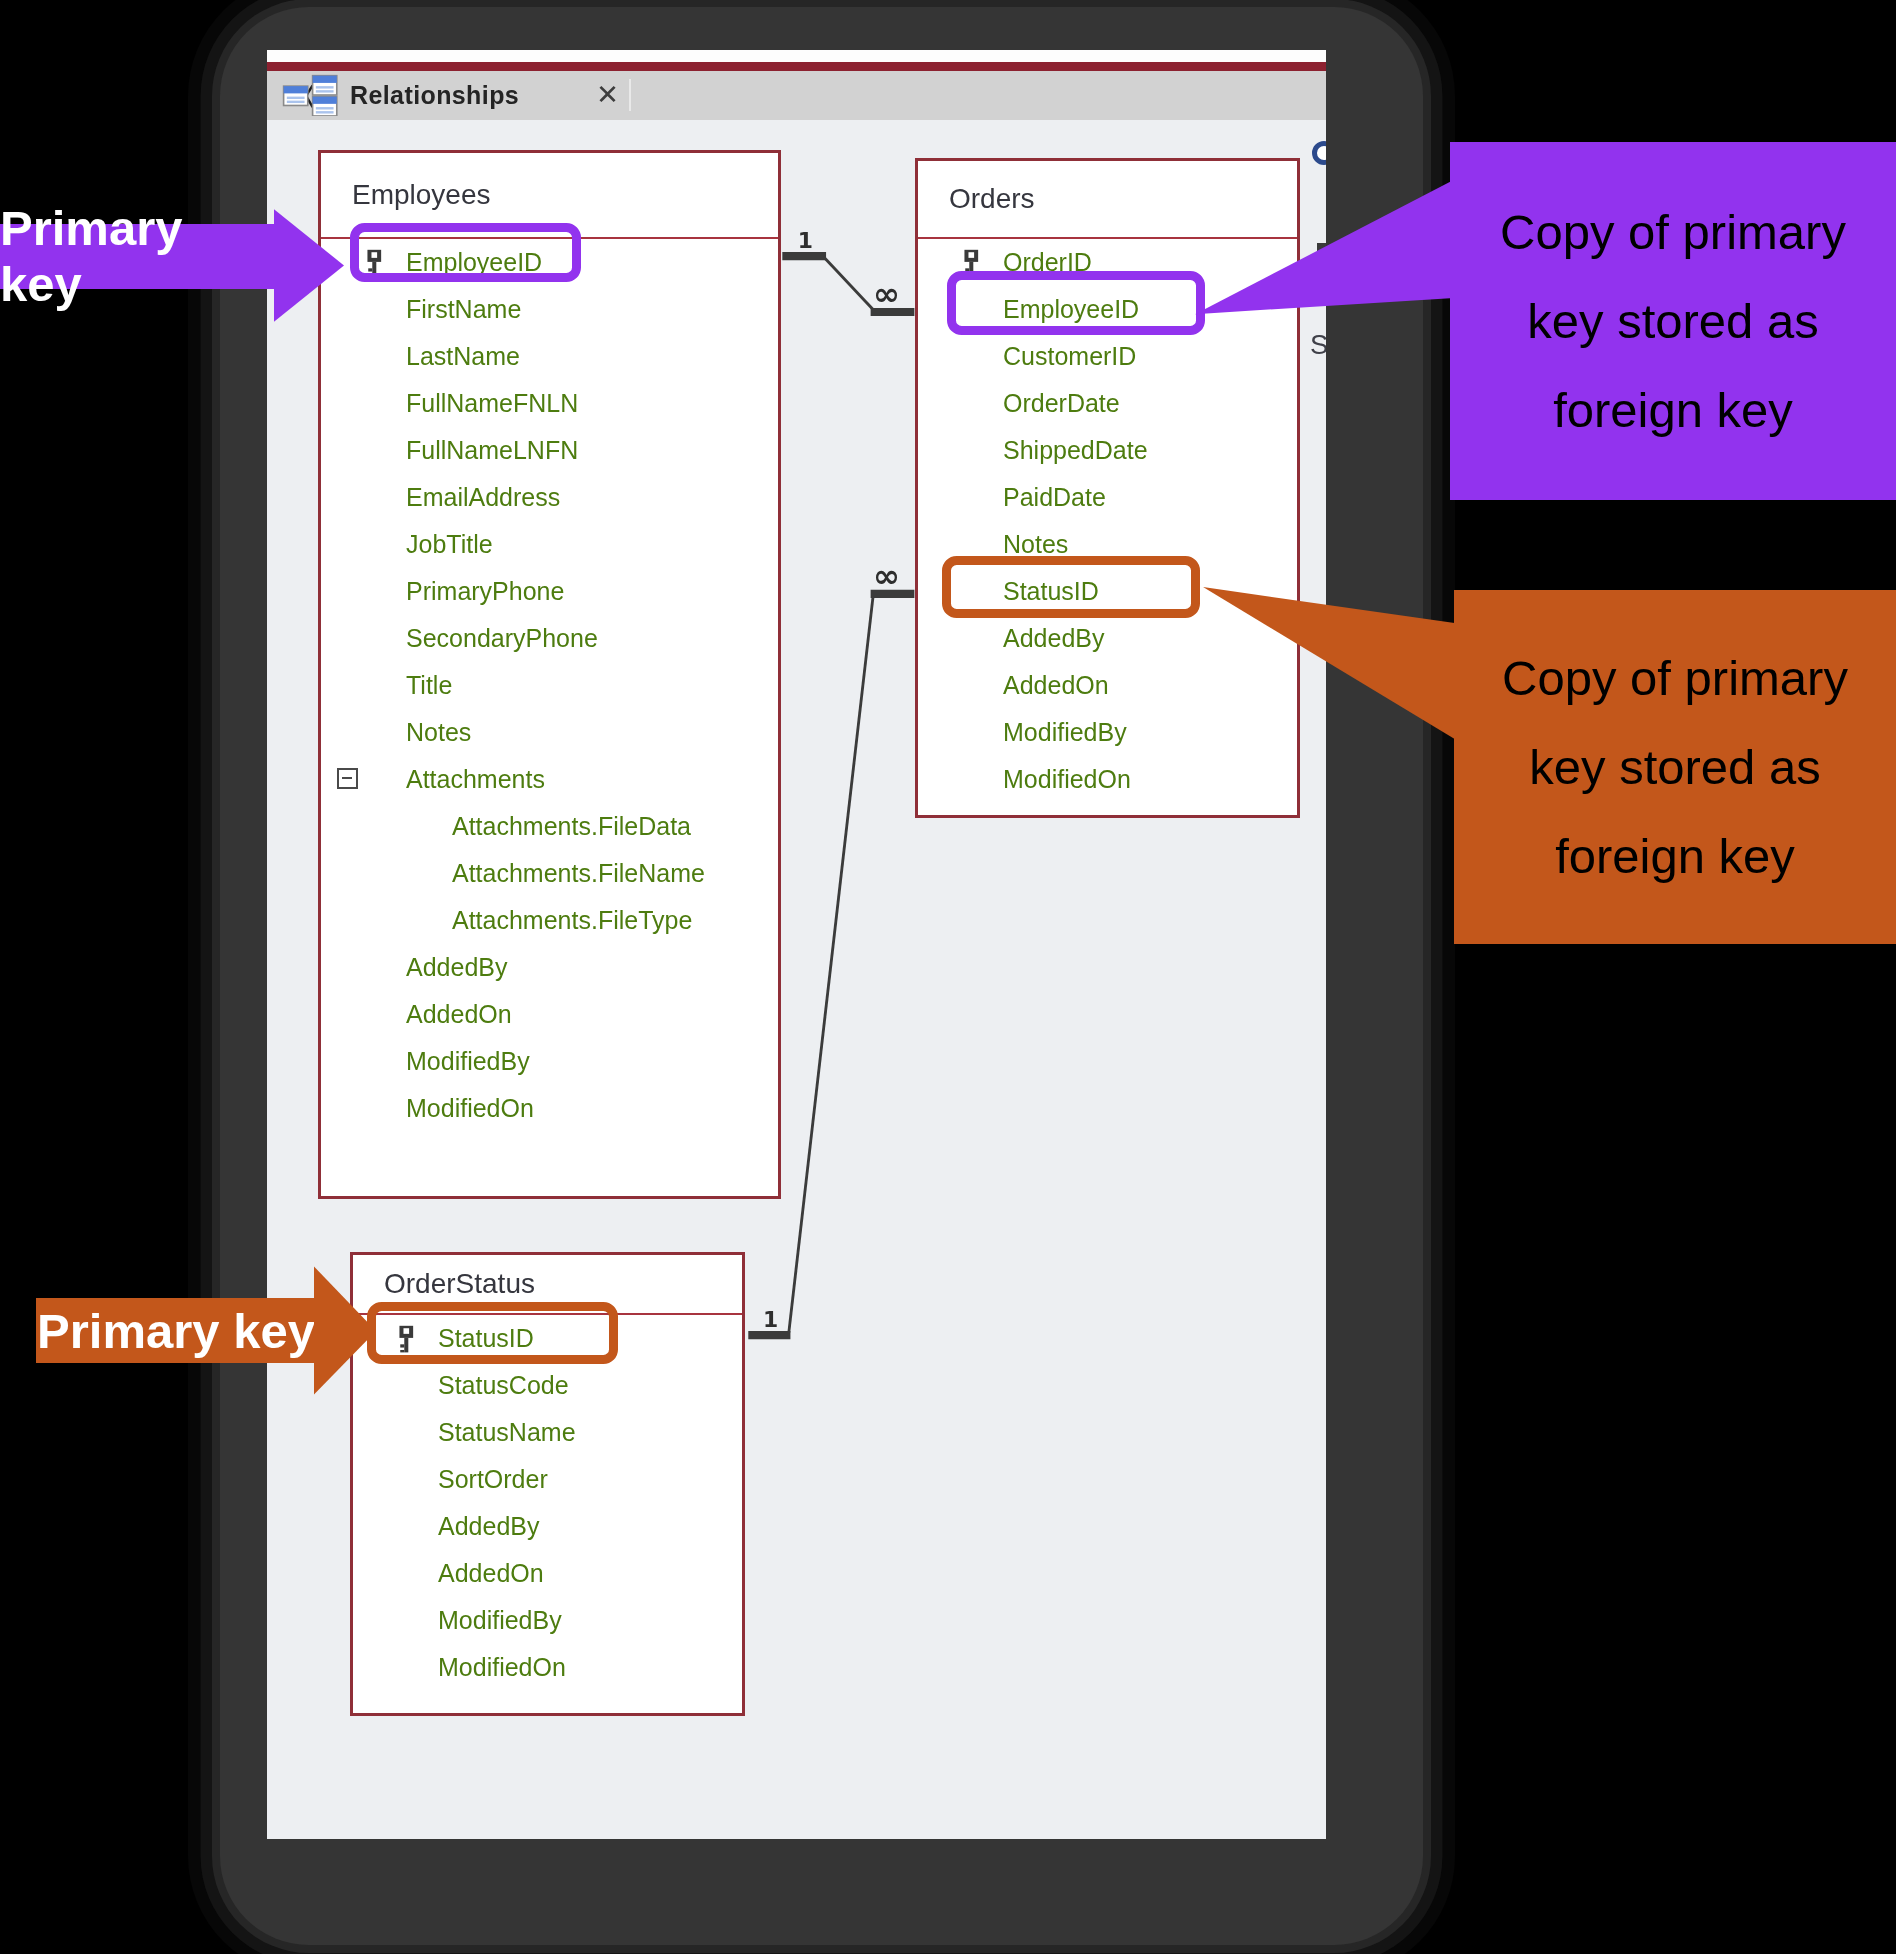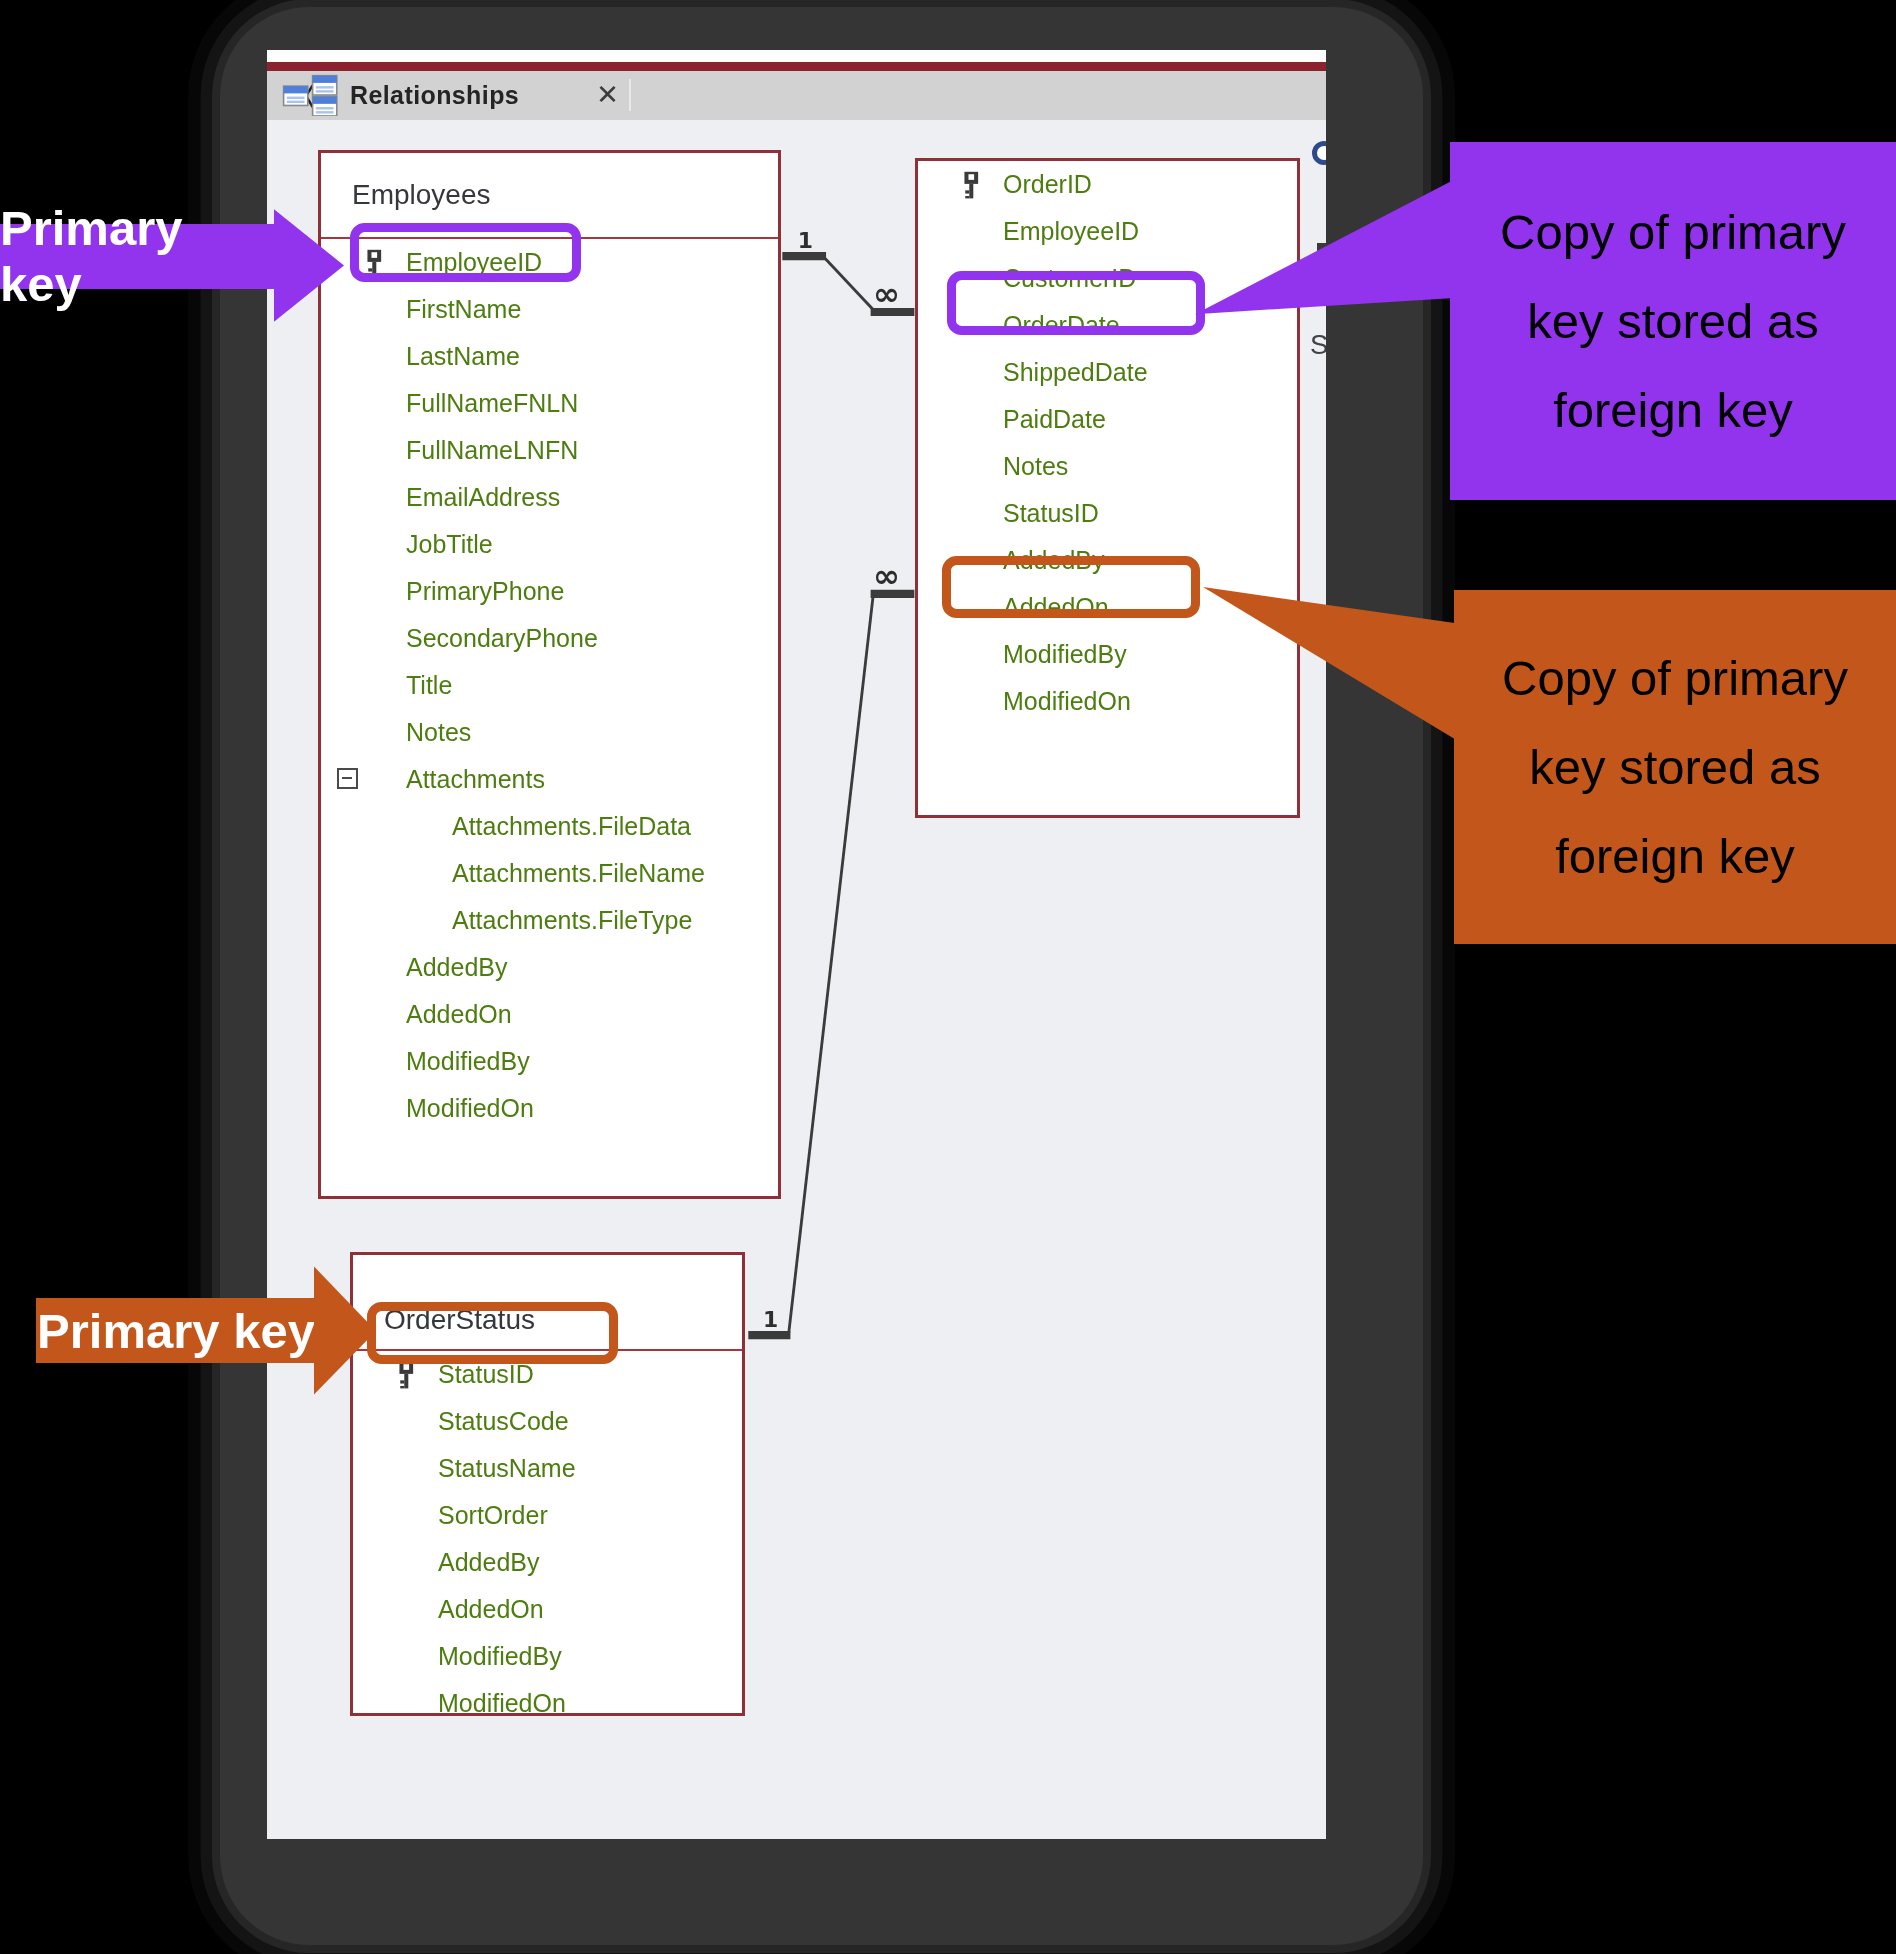--- a/index.html
+++ b/index.html
@@ -174,20 +174,21 @@
           <div class="row">
             <span>ModifiedBy</span>
           </div>
           <div class="row">
             <span>ModifiedOn</span>
           </div>
         </div>
     </div>
 
     <div class="tbl" style="left:648px;top:38px;width:385px;height:660px;">
+      <div class="tbl-title" style="height:76px;">Orders</div>
       <div class="rows">
           <div class="row">
             <span class="key-wrap"><svg width="21" height="29" viewBox="0 0 26 36">
                 <rect x="3" y="1" width="17" height="15" fill="#3a3a3a"></rect>
                 <rect x="8" y="4" width="7" height="7" fill="#ffffff"></rect>
                 <rect x="9" y="16" width="5" height="18" fill="#3a3a3a"></rect>
                 <rect x="4" y="24" width="5" height="4" fill="#3a3a3a"></rect>
                 <rect x="4" y="31" width="5" height="3" fill="#3a3a3a"></rect>
               </svg></span>
             <span>OrderID</span>
@@ -222,21 +223,21 @@
           <div class="row">
             <span>ModifiedBy</span>
           </div>
           <div class="row">
             <span>ModifiedOn</span>
           </div>
         </div>
     </div>
 
     <div class="tbl" style="left:83px;top:1132px;width:395px;height:464px;">
-      <div class="tbl-title" style="height:58px;margin-top:36px;">OrderStatus</div>
+      <div class="tbl-title" style="height:58px;">OrderStatus</div>
       <div class="rows">
           <div class="row">
             <span class="key-wrap"><svg width="21" height="29" viewBox="0 0 26 36">
                 <rect x="3" y="1" width="17" height="15" fill="#3a3a3a"></rect>
                 <rect x="8" y="4" width="7" height="7" fill="#ffffff"></rect>
                 <rect x="9" y="16" width="5" height="18" fill="#3a3a3a"></rect>
                 <rect x="4" y="24" width="5" height="4" fill="#3a3a3a"></rect>
                 <rect x="4" y="31" width="5" height="3" fill="#3a3a3a"></rect>
               </svg></span>
             <span>StatusID</span>

